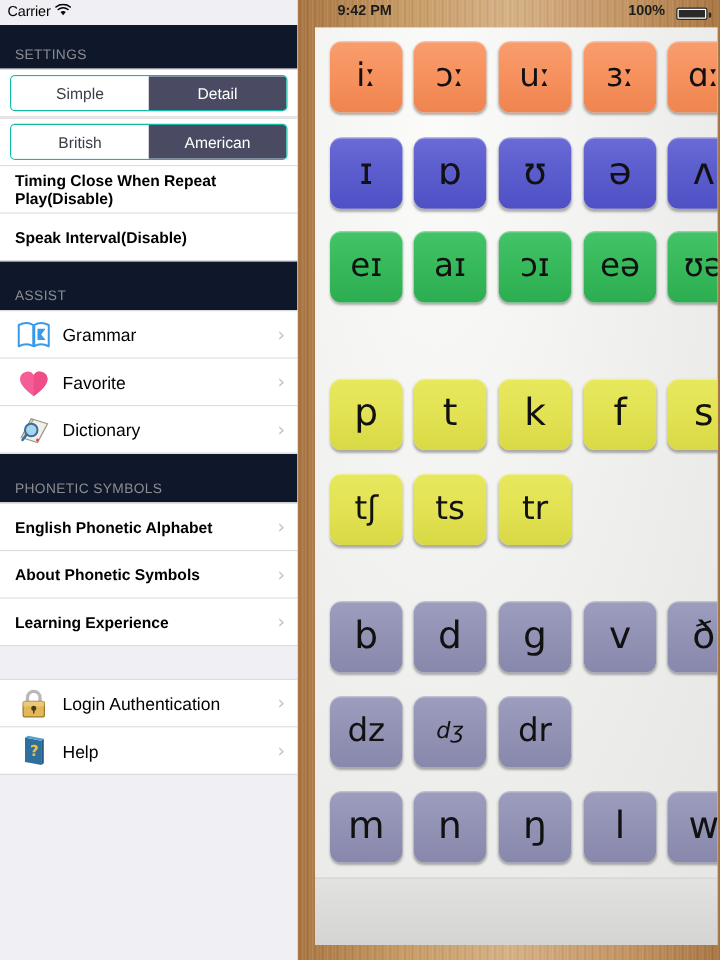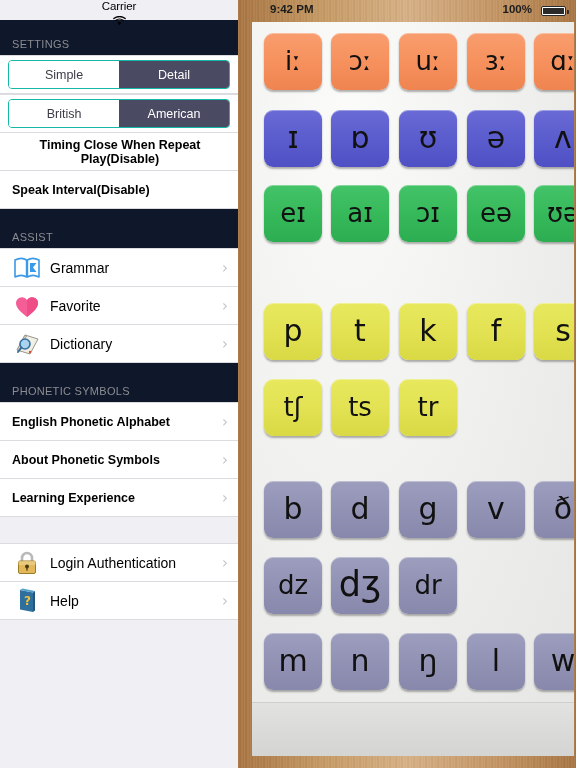--- a/index.html
+++ b/index.html
@@ -17,21 +17,20 @@
     position: absolute; left: 0; top: 0;
     width: 238px; height: 768px;
     background: #efeff4;
     overflow: hidden;
   }
   .statusbar-left {
     height: 20px; padding: 0 6px;
     display: flex; align-items: center; gap: 4px;
     font-size: 11.5px; color: #000;
     background: #efeff4;
-    flex-direction: column;
   }
   .carrier-label { font-size: 11.5px; letter-spacing: -0.1px; }
   .wifi-glyph { font-size: 11px; line-height: 1; position: relative; top: -0.5px; }
 
   .grp-header {
     font-size: 11px; color: #8c8c91;
     letter-spacing: 0.3px;
     padding: 18px 0 5px 12px;
     background: #0f172a;
     text-transform: uppercase;
@@ -62,21 +61,21 @@
 
   .row {
     background: #ffffff;
     height: 37px;
     display: flex; align-items: center;
     padding: 0 10px 0 12px;
     border-bottom: 0.5px solid #dcdce0;
     position: relative;
   }
   .row.first { border-top: 0.5px solid #dcdce0; }
-  .row-bold { font-size: 12.5px; font-weight: bold; color: #000; text-align: center; }
+  .row-bold { font-size: 12.5px; font-weight: bold; color: #000; }
   .row-plain { font-size: 14px; color: #000; }
   .row-icon {
     width: 30px; height: 28px; margin-right: 8px;
     flex: 0 0 30px; position: relative;
   }
   .chev {
     position: absolute; right: 10px; top: 50%;
     transform: translateY(-50%);
     color: #c3c3c7; font-size: 15px; line-height: 1;
     font-family: "DejaVu Sans", sans-serif;
@@ -393,21 +392,21 @@
           <div class="tile c-mauve" style="left: 215px; top: 459px;">
             <span>v</span>
           </div>
           <div class="tile c-mauve" style="left: 282px; top: 459px;">
             <span>ð</span>
           </div>
           <div class="tile c-mauve" style="left: 12px; top: 535px;">
             <span style="font-size: 26px;">dz</span>
           </div>
           <div class="tile c-mauve" style="left: 79px; top: 535px;">
-            <span style="font-size: 35px;">dʒ</span>
+            <span style="font-size: 18px; font-style: italic;">dʒ</span>
           </div>
           <div class="tile c-mauve" style="left: 147px; top: 535px;">
             <span style="font-size: 26px;">dr</span>
           </div>
           <div class="tile c-mauve" style="left: 12px; top: 611px;">
             <span>m</span>
           </div>
           <div class="tile c-mauve" style="left: 79px; top: 611px;">
             <span>n</span>
           </div>

